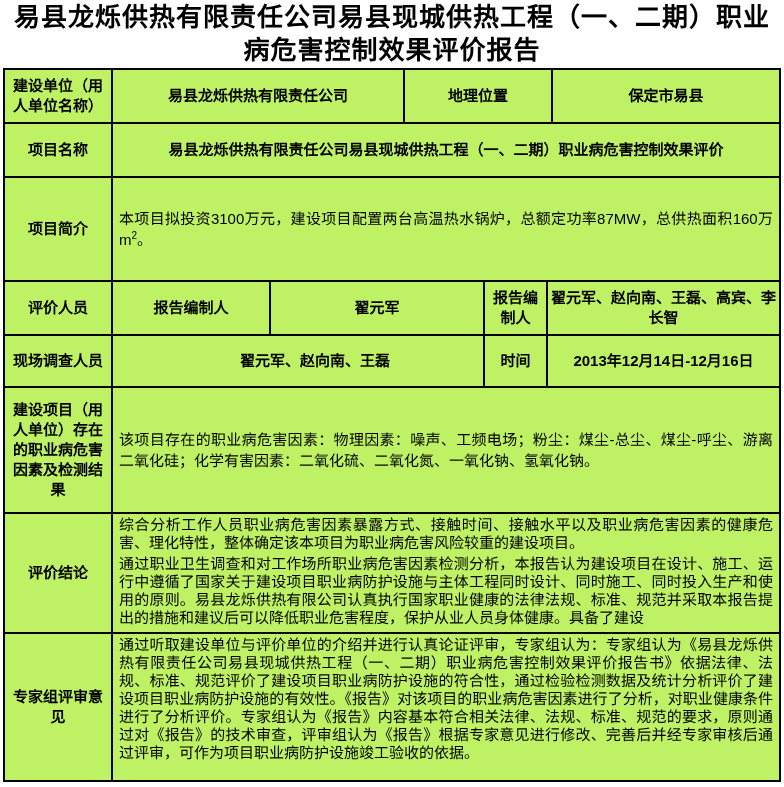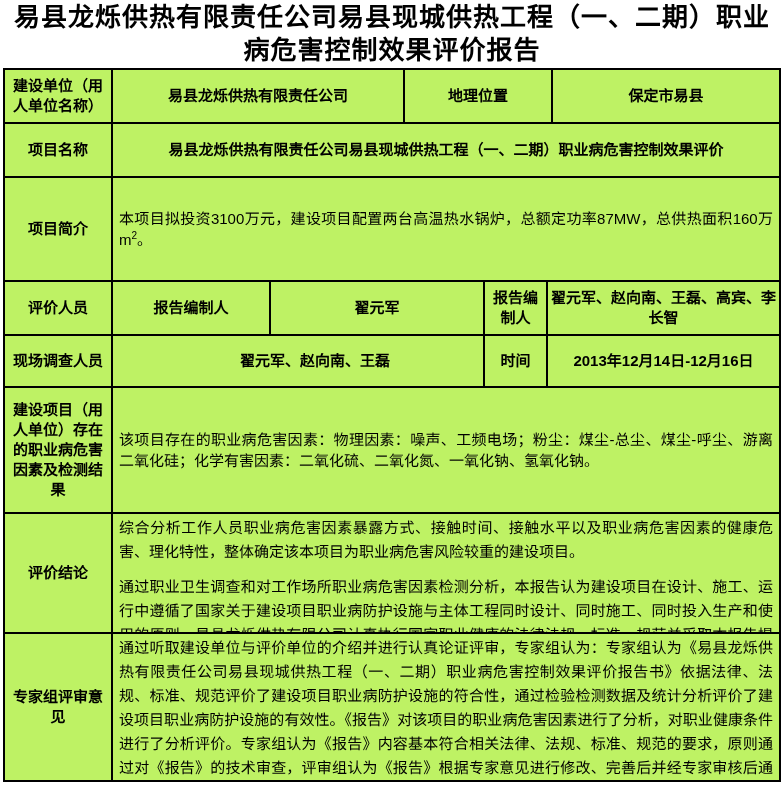--- a/index.html
+++ b/index.html
@@ -49,21 +49,21 @@
     text-align: center;
     padding: 1px 3px;
   }
   .lbl { font-weight: 700; line-height: 20px; }
   .val { font-weight: 700; line-height: 20px; }
 
   
   .para {
     padding: 2px 6px;
     text-align: justify;
-    line-height: 24px;
+    line-height: 18px;
     font-weight: 400;
   }
   .para-mid {
     display: flex;
     align-items: center;
     padding: 18px 6px;
     text-align: justify;
     line-height: 21px;
     font-weight: 400;
   }
@@ -84,21 +84,21 @@
   .h-r1 .cell { height: 54px; }
   .h-r2 .cell { height: 54px; }
   .h-r3 .cell { height: 104px; }
   .h-r4 .cell { height: 54px; }
   .h-r5 .cell { height: 52px; }
   .h-r6 .cell { height: 126px; }
   .h-r7 .cell { height: 120px; }
   .h-r8 .cell { height: 146px; }
 
   sup { font-size: 10px; line-height: 0; }
-  .p2 { margin-top: 11px; }
+  .p2 { margin-top: 3px; }
 </style>
 </head>
 <body>
 
 <div class="page">
 
   <div class="title">易县龙烁供热有限责任公司易县现城供热工程（一、二期）职业病危害控制效果评价报告</div>
 
   <div class="tbl">
 

